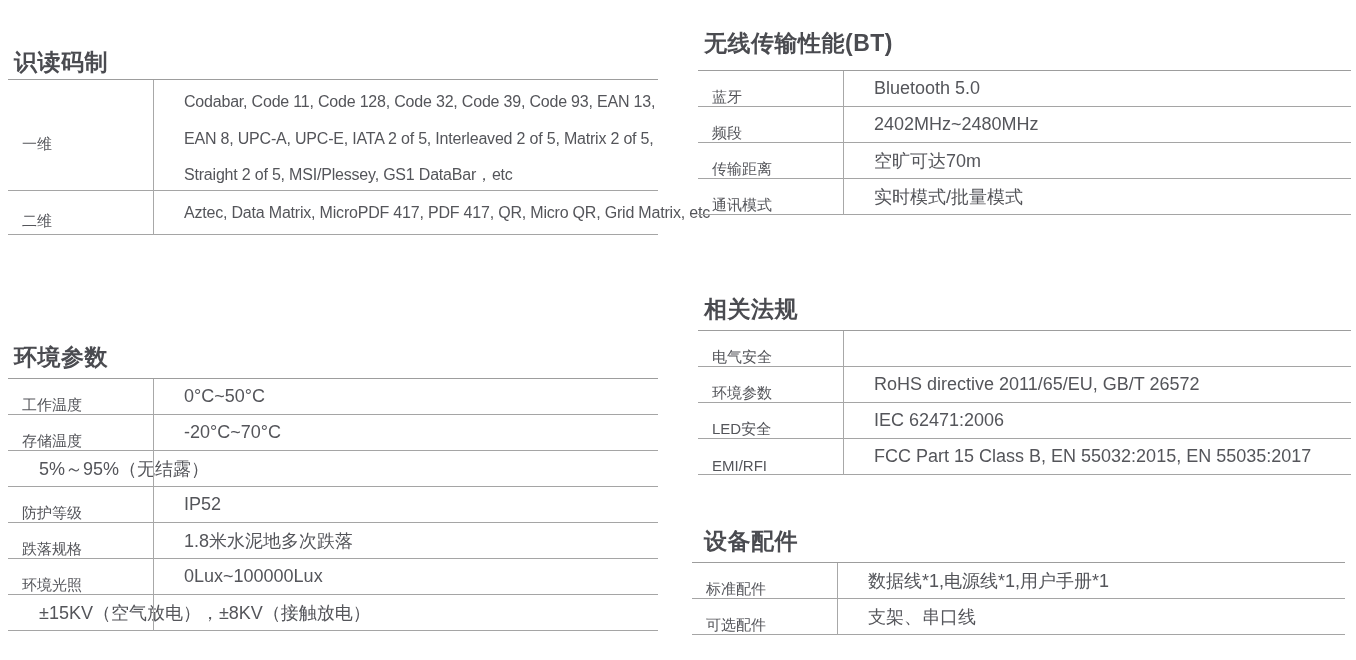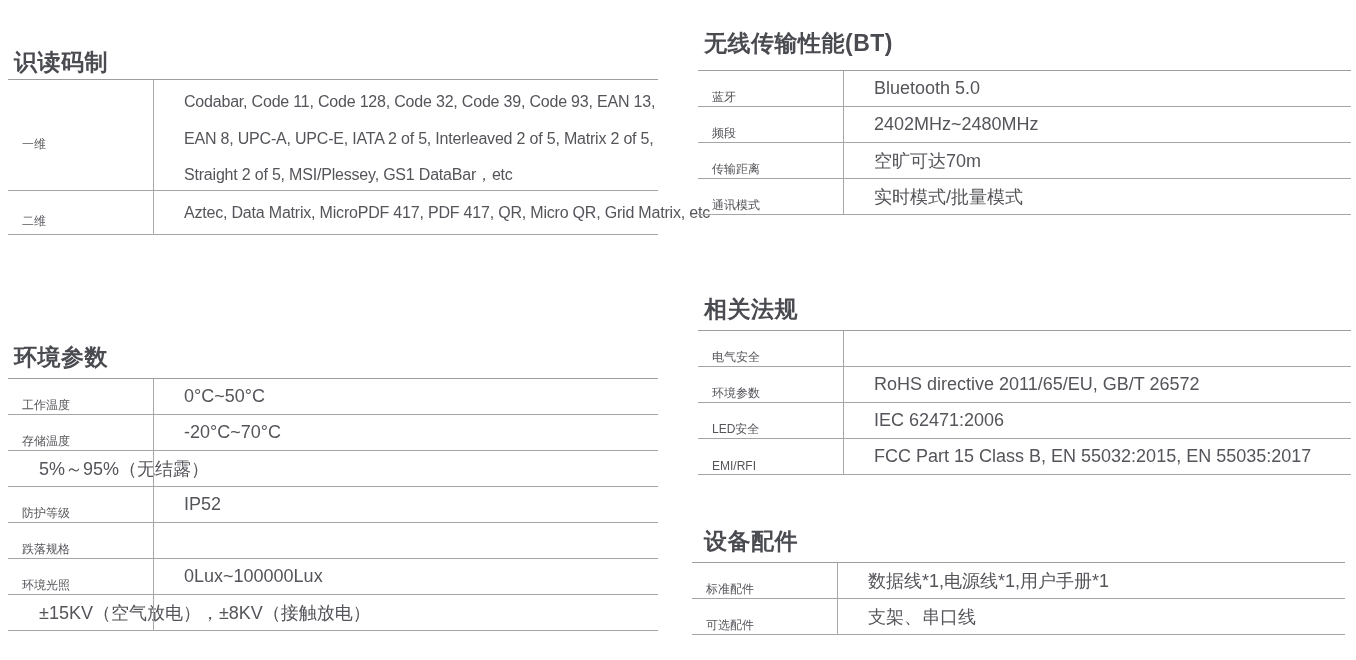--- a/index.html
+++ b/index.html
@@ -42,21 +42,21 @@
     border-bottom: 1px solid #a5a5a5;
     height: 36px;
   }
   .label-cell {
     flex: none;
     width: 145px;
     box-sizing: border-box;
     padding-left: 14px;
     display: flex;
     align-items: center;
-    font-size: 12px;
+    font-size: 15px;
     white-space: nowrap;
     margin-top: 18px;
   }
   .value-cell {
     flex: 1;
     box-sizing: border-box;
     padding-left: 31px;
     padding-right: 4px;
     display: flex;
     align-items: center;
@@ -113,20 +113,21 @@
     </div>
     <div class="spec-row">
       <div class="value-cell">5%～95%（无结露）</div>
     </div>
     <div class="spec-row">
       <div class="label-cell">防护等级</div>
       <div class="value-cell">IP52</div>
     </div>
     <div class="spec-row">
       <div class="label-cell">跌落规格</div>
+      <div class="value-cell">1.8米水泥地多次跌落</div>
     </div>
     <div class="spec-row">
       <div class="label-cell">环境光照</div>
       <div class="value-cell">0Lux~100000Lux</div>
     </div>
     <div class="spec-row">
       <div class="value-cell">±15KV（空气放电），±8KV（接触放电）</div>
     </div>
   </div>
 </div>

